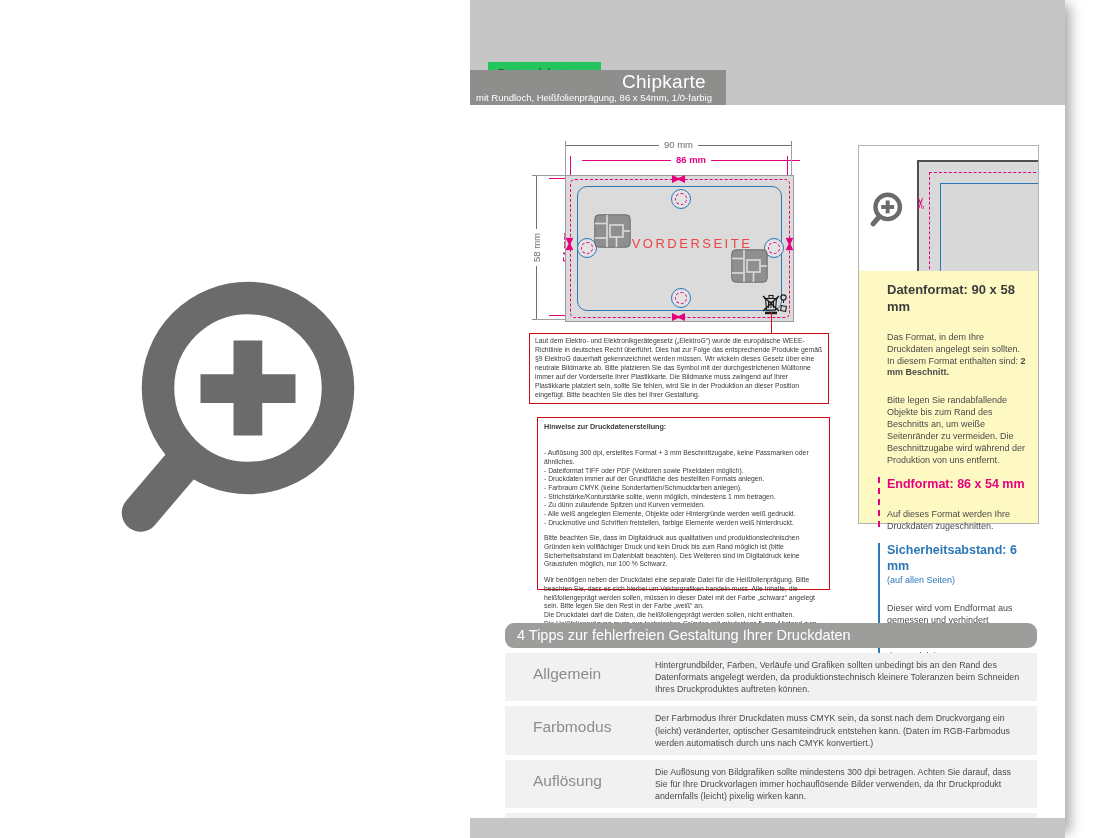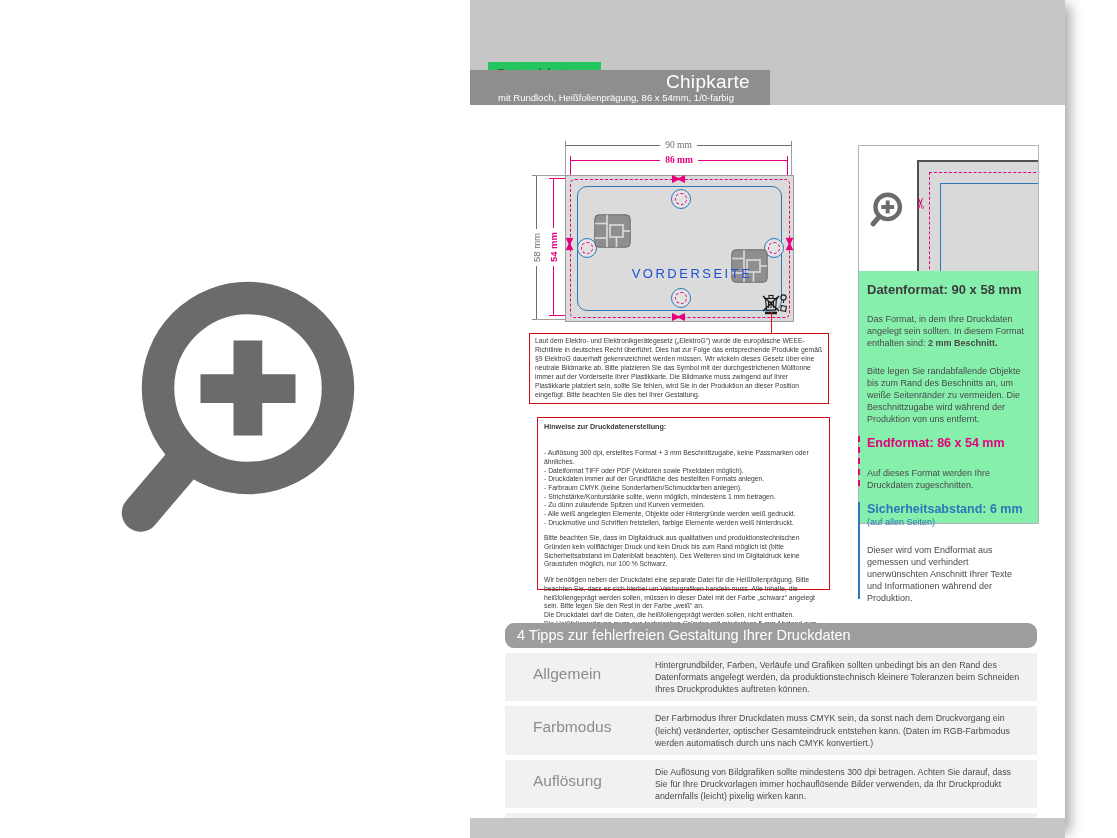--- a/index.html
+++ b/index.html
@@ -17,69 +17,69 @@
   
   #page{
     left:470px;top:0;width:595px;height:838px;background:#ffffff;
     box-shadow:10px 0 12px -5px rgba(0,0,0,0.35);
   }
   #header-band{left:0;top:0;width:595px;height:105px;background:#c6c6c6;}
   #tab-datenblatt{
     left:18px;top:62px;width:104px;height:23px;background:#22c55e;
     color:#4d4d4d;font-size:15px;line-height:23px;padding-left:9px;letter-spacing:.3px;
   }
-  #title-band{left:0;top:70px;width:256px;height:35px;background:#8e8e8d;color:#fff;padding-left:44px;}
+  #title-band{left:0;top:70px;width:256px;height:35px;background:#8e8e8d;color:#fff;}
   #title-main{right:20px;top:1px;font-size:19px;font-weight:400;letter-spacing:.3px;position:absolute;}
   #title-sub{left:0;right:8px;top:22px;text-align:center;font-size:9.5px;position:absolute;}
   #footer-band{left:0;top:818px;width:595px;height:20px;background:#c6c6c6;}
 
   
-  .dim-h{display:flex;align-items:center;height:10px;font-family:Liberation Serif, serif;}
+  .dim-h{display:flex;align-items:center;height:10px;}
   .dim-h .ln{flex:1;height:0;border-top:1px solid currentColor;}
   .dim-h .lbl{padding:0 5px;font-size:9.5px;line-height:10px;}
   .dim-v{display:flex;flex-direction:column;align-items:center;width:12px;}
   .dim-v .ln{flex:1;width:0;border-left:1px solid currentColor;}
   .dim-v .lbl{font-size:9.5px;writing-mode:vertical-rl;transform:rotate(180deg);padding:4px 0;}
   .gray-dim{color:#6f6f6f;}
-  .magenta-dim{color:#e5007d;font-weight:bold;}
+  .magenta-dim{color:#e5007d;font-weight:bold;padding-left:12px;}
   .tick{background:#8a8a8a;}
   .tick.m{background:#e5007d;}
 
   #card{left:95px;top:175px;width:227px;height:145px;background:#dbdbdb;border:1px solid #9a9a9a;}
   #card-bleed{position:absolute;left:4px;top:3px;right:3px;bottom:3px;border:1.5px dashed #e5007d;border-radius:5px;}
   #card-safe{position:absolute;left:11px;top:10px;right:11px;bottom:10px;border:1.5px solid #2c77b8;border-radius:10px;}
   .bowtie{position:absolute;width:13px;height:8px;background:#e5007d;
     clip-path:polygon(0 0,50% 38%,100% 0,100% 100%,50% 62%,0 100%);}
   .hole{position:absolute;width:18px;height:18px;border:1.5px solid #2c77b8;border-radius:50%;
     background:#e3e3e3;display:flex;align-items:center;justify-content:center;}
   .hole .inner{width:10px;height:10px;border:1px dashed #e5007d;border-radius:50%;}
   #vorderseite{left:95px;top:236px;width:254px;text-align:center;font-size:13px;
-    letter-spacing:2.5px;color:#1d4ed8;margin-top:30px;}
+    letter-spacing:2.5px;color:#ef4444;}
   .extln{position:absolute;background:#a0a0a0;}
   .extln.m{background:#e5007d;}
   #weee-pointer{left:301px;top:312px;width:0;height:21px;border-left:1.5px solid #e30613;}
 
   
   .red-box{border:1px solid #d20a11;color:#3a3a3a;background:#fff;}
   #weee-box{left:59px;top:333px;width:288px;padding:3px 5px;font-size:6.8px;line-height:1.32;}
   #hinweise-box{left:67px;top:417px;width:279px;height:163px;padding:4px 6px;font-size:6.8px;line-height:1.28;}
   #hinweise-box .hw-title{font-weight:bold;font-size:7.2px;margin-bottom:18px;}
   #hinweise-box .gap{height:7px;}
 
   
   #side-panel{left:388px;top:145px;width:179px;height:377px;border:1px solid #b3b3b3;background:#fff;}
   #side-illus{position:absolute;left:0;top:0;right:0;height:125px;background:#fff;overflow:hidden;}
   #corner-card{position:absolute;left:58px;top:14px;right:-4px;bottom:-4px;background:#d9d9d9;
     border-top:2px solid #4f4f4f;border-left:2px solid #4f4f4f;}
   #corner-bleed{position:absolute;left:10px;top:10px;right:-4px;bottom:-4px;border-top:1.5px dashed #e5007d;border-left:1.5px dashed #e5007d;}
   #corner-safe{position:absolute;left:21px;top:21px;right:-4px;bottom:-4px;border-top:1.5px solid #2c77b8;border-left:1.5px solid #2c77b8;}
   #corner-scissors{position:absolute;left:56px;top:48px;color:#e5007d;font-size:15px;transform:rotate(-90deg);}
   #small-magnifier{position:absolute;left:10px;top:46px;width:36px;height:38px;}
-  #side-text{position:absolute;left:0;top:125px;right:0;bottom:0;background:#86efac;
-    padding:10px 12px 0 8px;color:#4a4a4a;font-size:9px;line-height:1.33;box-sizing:border-box;}
+  #side-text{position:absolute;left:0;top:125px;right:0;bottom:0;background:#fef9c3;
+    padding:10px 12px 0 28px;color:#4a4a4a;font-size:9px;line-height:1.33;box-sizing:border-box;}
   .side-h{font-size:13px;font-weight:bold;color:#3c3c3c;margin:0 0 2px 0;}
   .side-h.magenta{color:#e5007d;font-size:12.5px;}
   .side-h.blue{color:#2c77b8;font-size:12.5px;margin-bottom:0;}
   .side-sub{color:#2c77b8;font-size:9px;margin-bottom:11px;}
   .side-p{margin:16px 0 9px 0;}
   .side-block{position:relative;}
   .marker-line{position:absolute;left:-9px;top:1px;bottom:6px;width:0;}
   .marker-line.dashed{border-left:2px dashed #e5007d;}
   .marker-line.solid{border-left:2px solid #2c77b8;}
 

